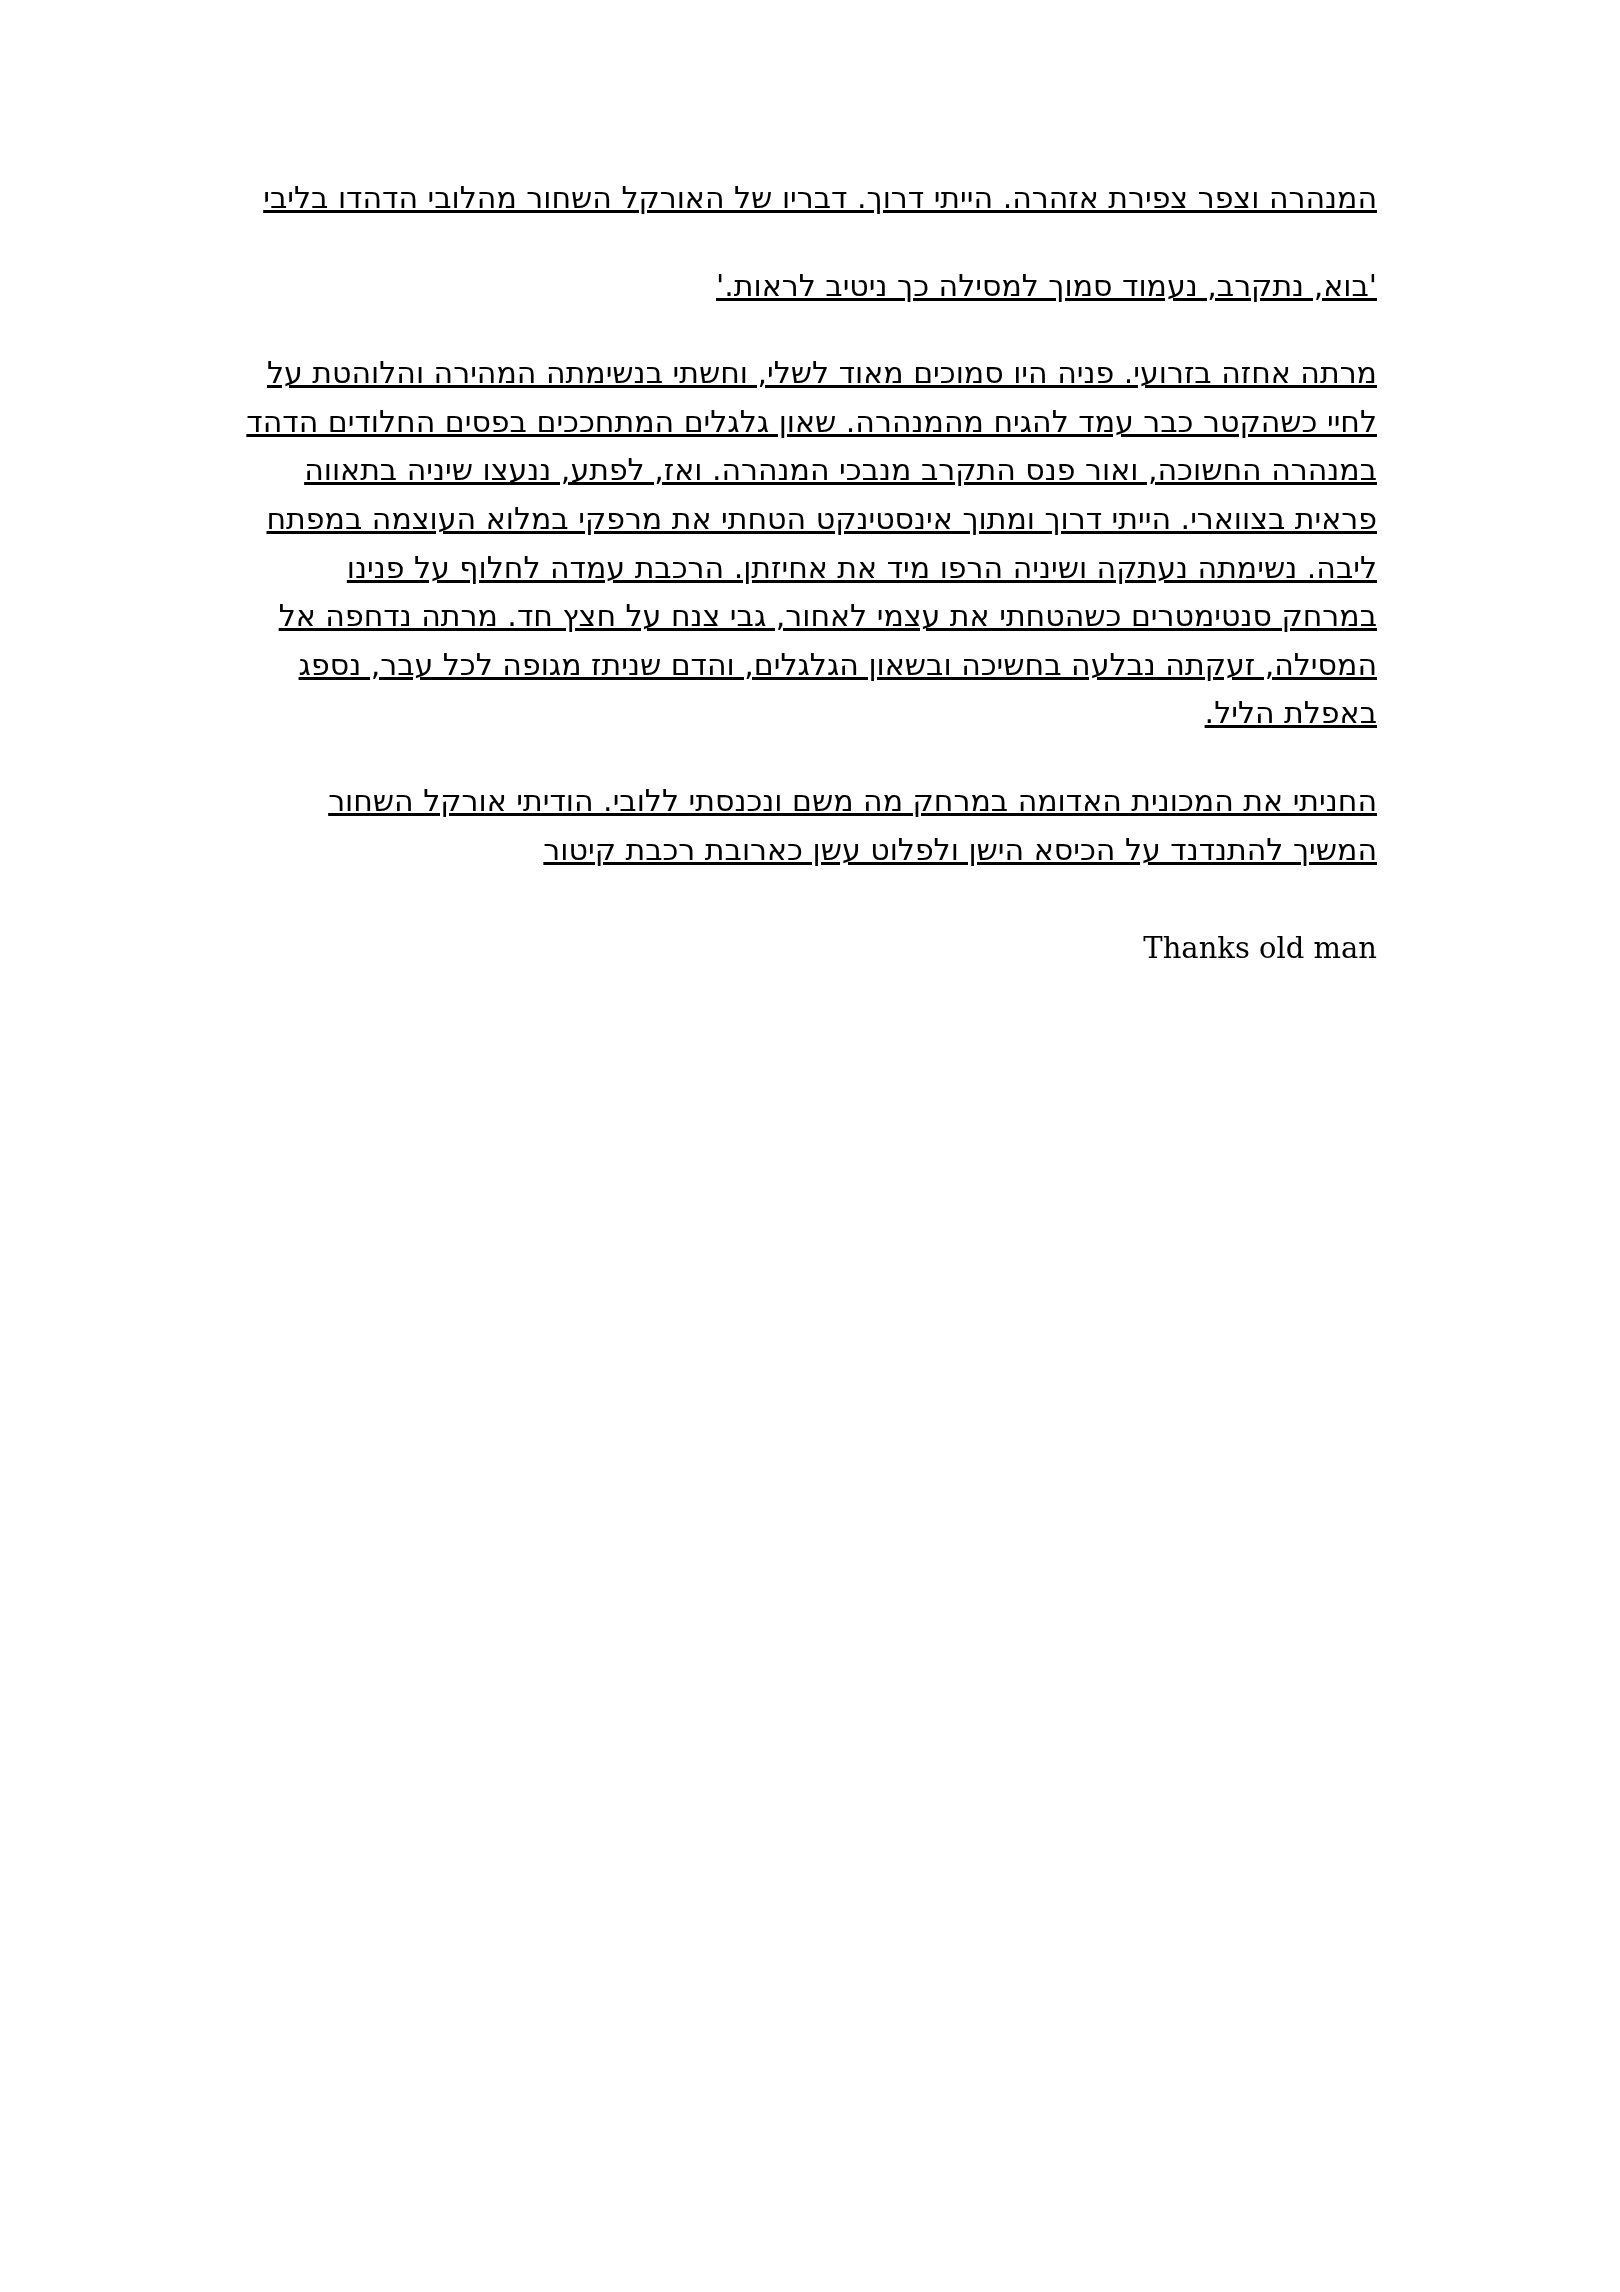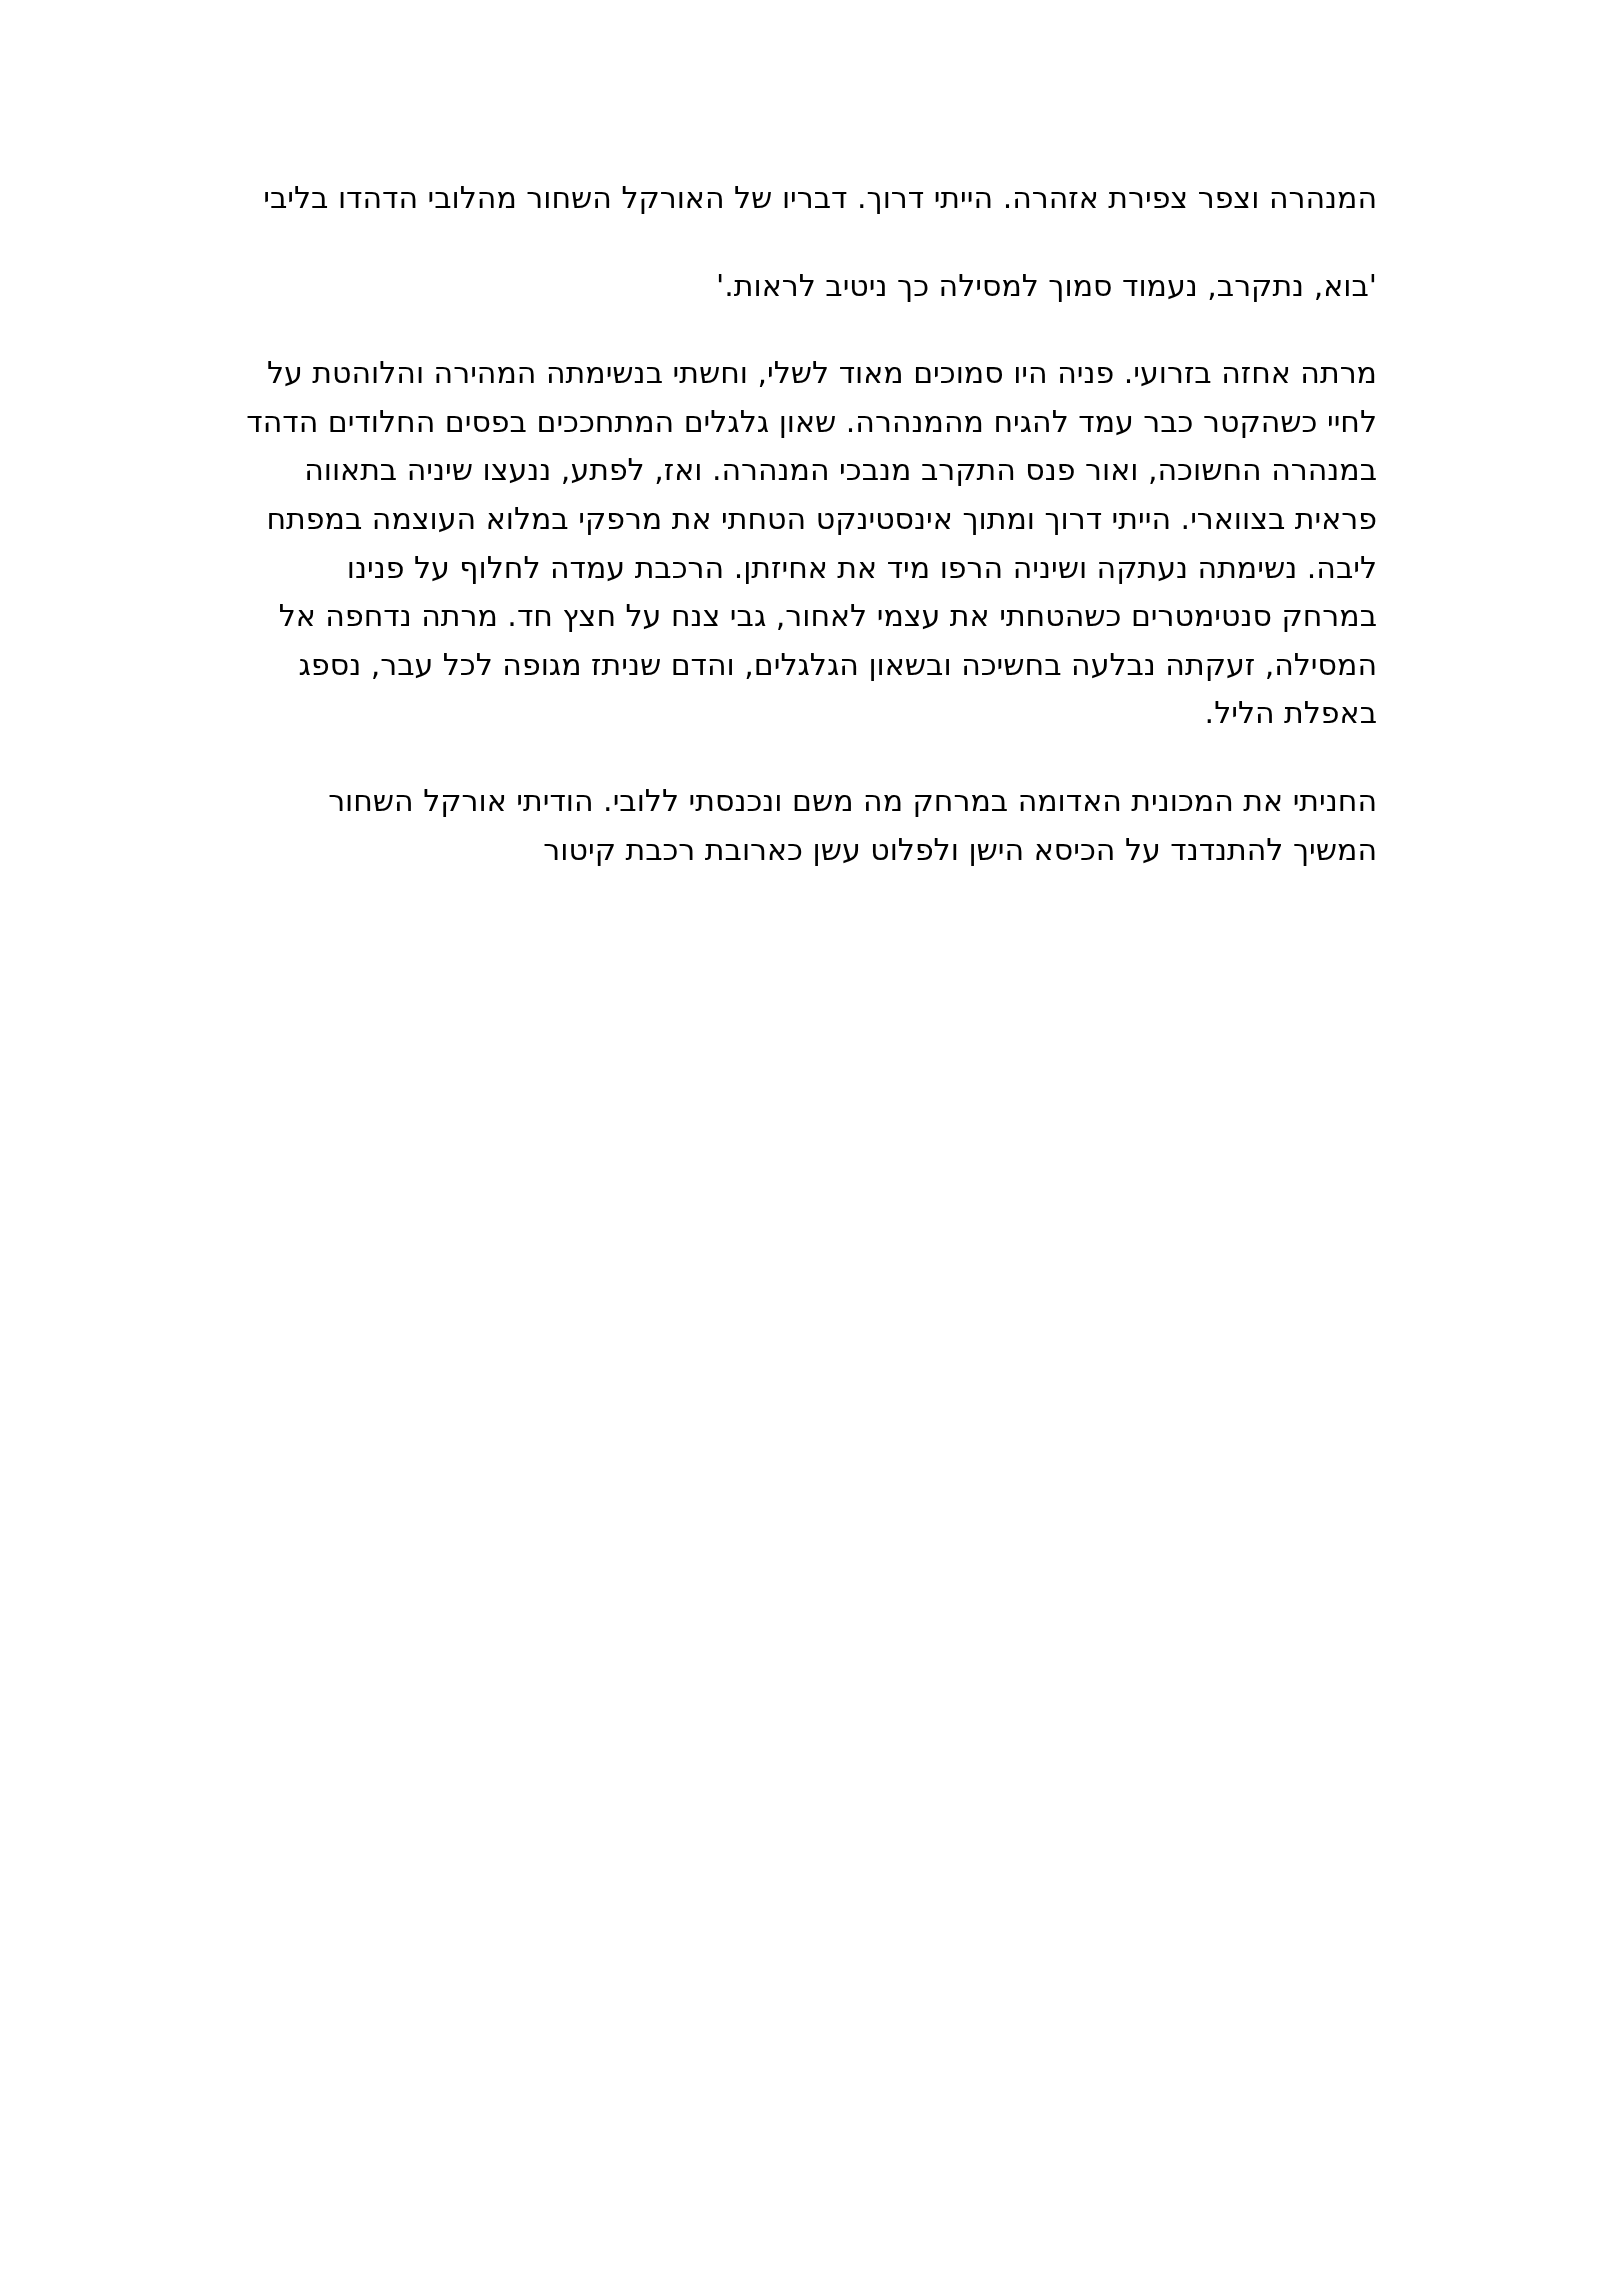--- a/index.html
+++ b/index.html
@@ -24,20 +24,21 @@
     text-align: right;
     font-family: "DejaVu Sans", sans-serif;
     color: #000000;
   }
   .para {
     font-size: 30px;
     line-height: 1.62;
     margin: 0 0 39px 0;
     text-align: right;
     unicode-bidi: plaintext;
+    text-decoration: underline;
   }
   .para:last-of-type {
     margin-bottom: 9px;
   }
   .signature {
     margin-top: 57px;
     font-family: "DejaVu Serif", serif;
     font-size: 29px;
     direction: ltr;
     text-align: right;
@@ -46,15 +47,16 @@
 </style>
 </head>
 <body>
 
 <div class="page">
   <div class="content">
     <p class="para">המנהרה וצפר צפירת אזהרה. הייתי דרוך. דבריו של האורקל השחור מהלובי הדהדו בליבי</p>
     <p class="para">'בוא, נתקרב, נעמוד סמוך למסילה כך ניטיב לראות.'</p>
     <p class="para">מרתה אחזה בזרועי. פניה היו סמוכים מאוד לשלי, וחשתי בנשימתה המהירה והלוהטת על לחיי כשהקטר כבר עמד להגיח מהמנהרה. שאון גלגלים המתחככים בפסים החלודים הדהד במנהרה החשוכה, ואור פנס התקרב מנבכי המנהרה. ואז, לפתע, ננעצו שיניה בתאווה פראית בצווארי. הייתי דרוך ומתוך אינסטינקט הטחתי את מרפקי במלוא העוצמה במפתח ליבה. נשימתה נעתקה ושיניה הרפו מיד את אחיזתן. הרכבת עמדה לחלוף על פנינו במרחק סנטימטרים כשהטחתי את עצמי לאחור, גבי צנח על חצץ חד. מרתה נדחפה אל המסילה, זעקתה נבלעה בחשיכה ובשאון הגלגלים, והדם שניתז מגופה לכל עבר, נספג באפלת הליל.</p>
     <p class="para">החניתי את המכונית האדומה במרחק מה משם ונכנסתי ללובי. הודיתי אורקל השחור המשיך להתנדנד על הכיסא הישן ולפלוט עשן כארובת רכבת קיטור</p>
+    <div class="signature">Thanks old man</div>
   </div>
 </div>
 
 
 </body></html>

